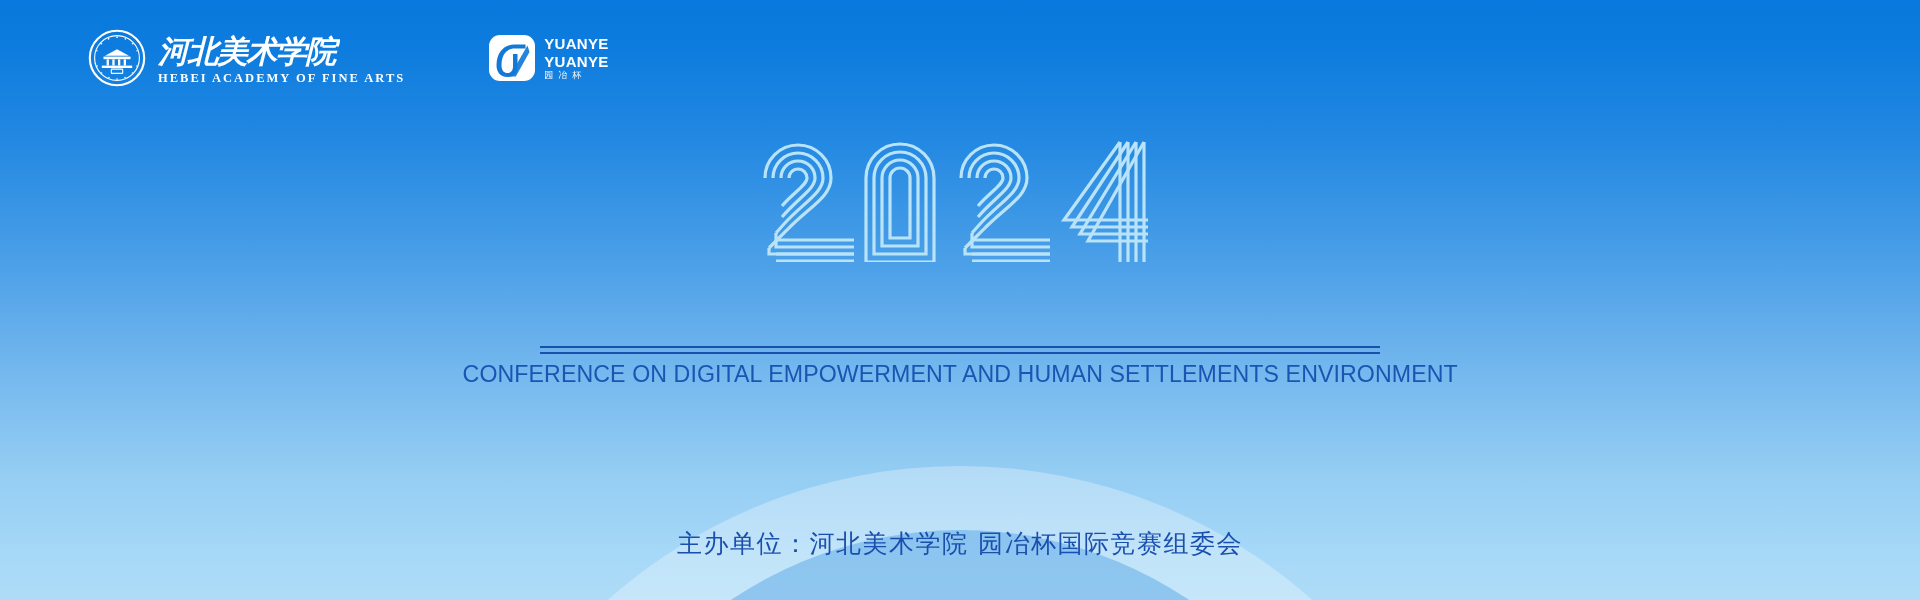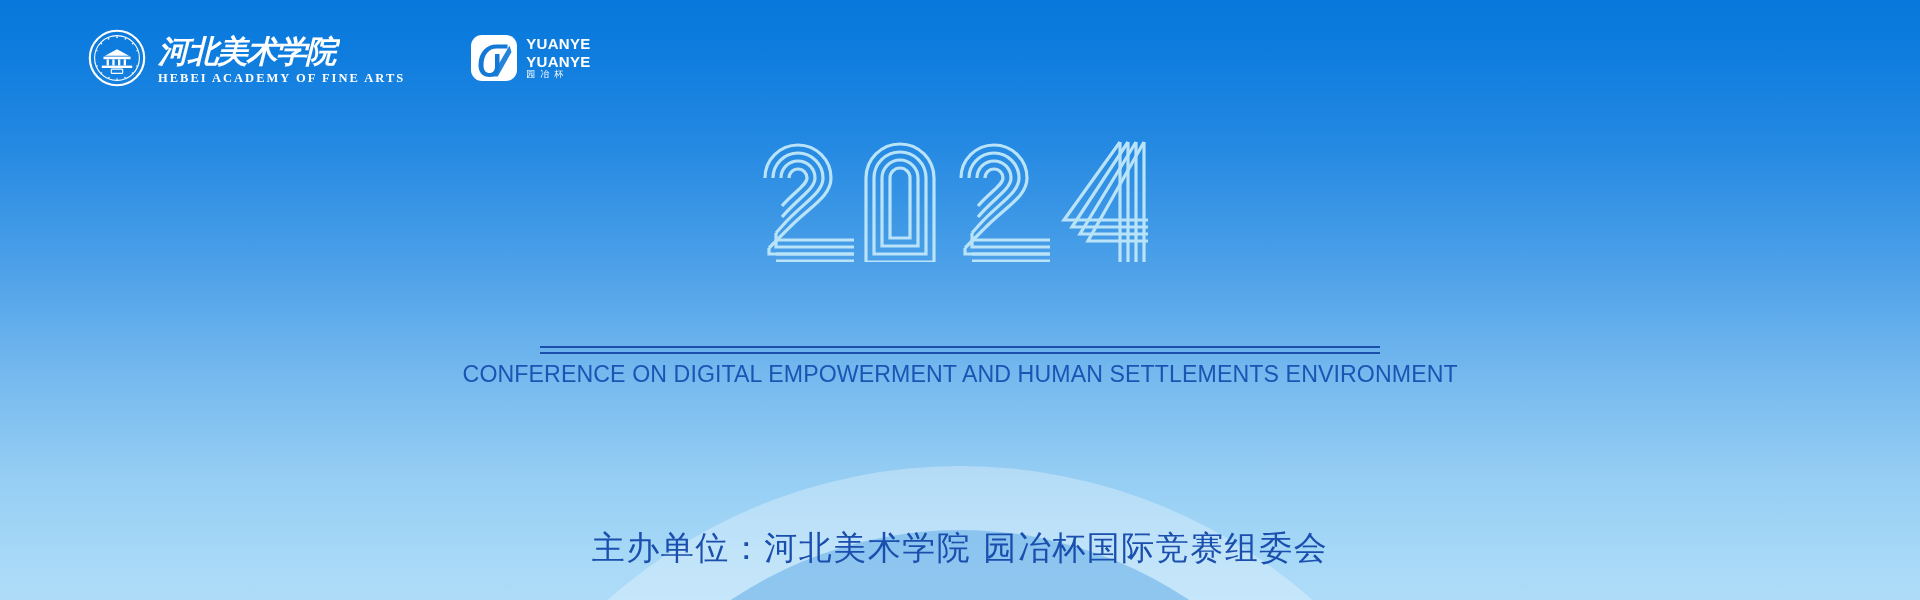--- a/index.html
+++ b/index.html
@@ -46,21 +46,21 @@
     background: rgba(92,168,230,0.52);
   }
 
   
   .logo-row {
     position: absolute;
     left: 88px;
     top: 26px;
     display: flex;
     align-items: center;
-    gap: 50px;
+    gap: 68px;
     height: 64px;
   }
   .logo-hebei {
     display: flex;
     align-items: center;
     gap: 12px;
   }
   .seal {
     width: 58px;
     height: 58px;
@@ -108,21 +108,20 @@
     color: #ffffff;
     letter-spacing: 0.3px;
     line-height: 1.05;
   }
   .yuanye-cn {
     font-size: 9px;
     color: #ffffff;
     letter-spacing: 5px;
     margin-top: 0;
     line-height: 1;
-    font-family: Liberation Mono, monospace;
   }
 
   
   .year-wrap {
     position: absolute;
     left: 0;
     right: 0;
     top: 136px;
     display: flex;
     justify-content: center;
@@ -173,21 +172,21 @@
   }
 
   
   .organizer {
     position: absolute;
     left: 0;
     right: 0;
     top: 531px;
     text-align: center;
     font-family: "DejaVu Sans", "Liberation Sans", sans-serif;
-    font-size: 33px;
+    font-size: 25px;
     color: #1A4FAD;
     letter-spacing: 1.5px;
     white-space: nowrap;
     line-height: 1;
   }
 </style>
 </head>
 <body>
 
 <div id="banner">

